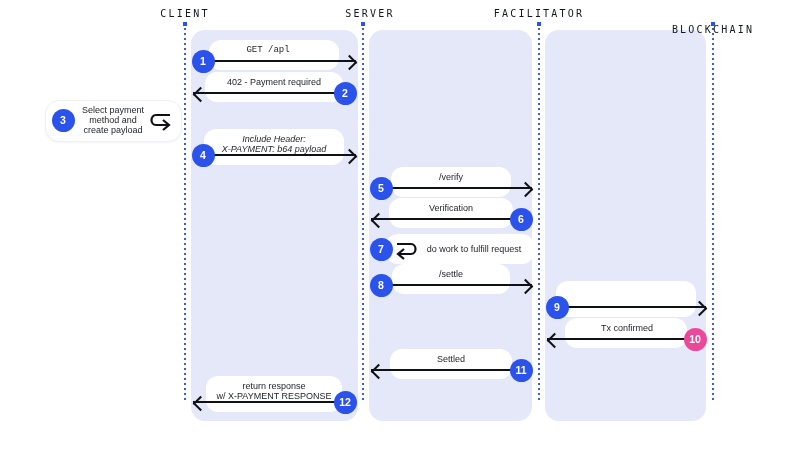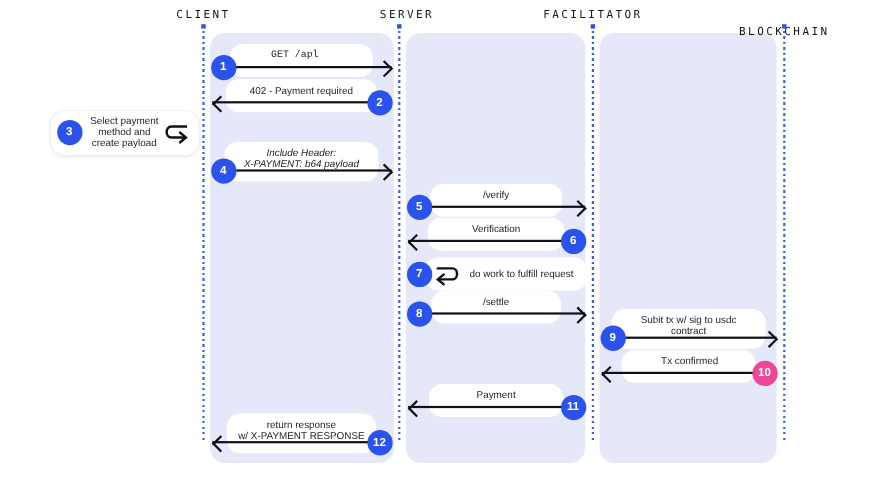--- a/index.html
+++ b/index.html
@@ -106,37 +106,33 @@
         <path fill="none" stroke="#101114" stroke-width="2.2" d="M13,11 L7,16 L13,21"></path>
       </svg></div>
     <div class="bubble" style="left: 392px; top: 264px; width: 118px; height: 30px;"></div>
     <div class="msg-text" style="left: 451px; top: 269px;">
       <div>/settle</div>
     </div>
     <div class="chev right" style="left: 520px; top: 280.5px;"></div>
     <div class="arrow-line" style="left: 381px; top: 283.75px; width: 151px;"></div>
     <div class="badge" style="left: 369.5px; top: 273.5px; background: rgb(43, 83, 236);">8</div>
     <div class="bubble" style="left: 556px; top: 281px; width: 140px; height: 36px;"></div>
-    <div class="msg-text" style="left: 626px; top: 286px;">
-      <div>Subit tx w/ sig to usdc</div>
-      <div>contract</div>
-    </div>
     <div class="chev right" style="left: 694px; top: 302.5px;"></div>
     <div class="arrow-line" style="left: 557px; top: 305.75px; width: 149px;"></div>
     <div class="badge" style="left: 545.5px; top: 295.5px; background: rgb(43, 83, 236);">9</div>
     <div class="bubble" style="left: 565px; top: 318px; width: 122px; height: 30px;"></div>
     <div class="msg-text" style="left: 627px; top: 323px;">
       <div>Tx confirmed</div>
     </div>
     <div class="chev left" style="left: 549px; top: 334.5px;"></div>
     <div class="arrow-line" style="left: 547px; top: 337.75px; width: 148px;"></div>
     <div class="badge" style="left: 683.5px; top: 327.5px; background: #ec4899;">10</div>
     <div class="bubble" style="left: 390px; top: 349px; width: 122px; height: 30px;"></div>
     <div class="msg-text" style="left: 451px; top: 354px;">
-      <div>Payment</div>
+      <div>Settled</div>
     </div>
     <div class="chev left" style="left: 373px; top: 365.5px;"></div>
     <div class="arrow-line" style="left: 371px; top: 368.75px; width: 150px;"></div>
     <div class="badge" style="left: 509.5px; top: 358.5px; background: rgb(43, 83, 236);">11</div>
     <div class="bubble" style="left: 206px; top: 376px; width: 136px; height: 36px;"></div>
     <div class="msg-text" style="left: 274px; top: 381px;">
       <div>return response</div>
       <div>w/ X-PAYMENT RESPONSE</div>
     </div>
     <div class="chev left" style="left: 195px; top: 397.5px;"></div>

